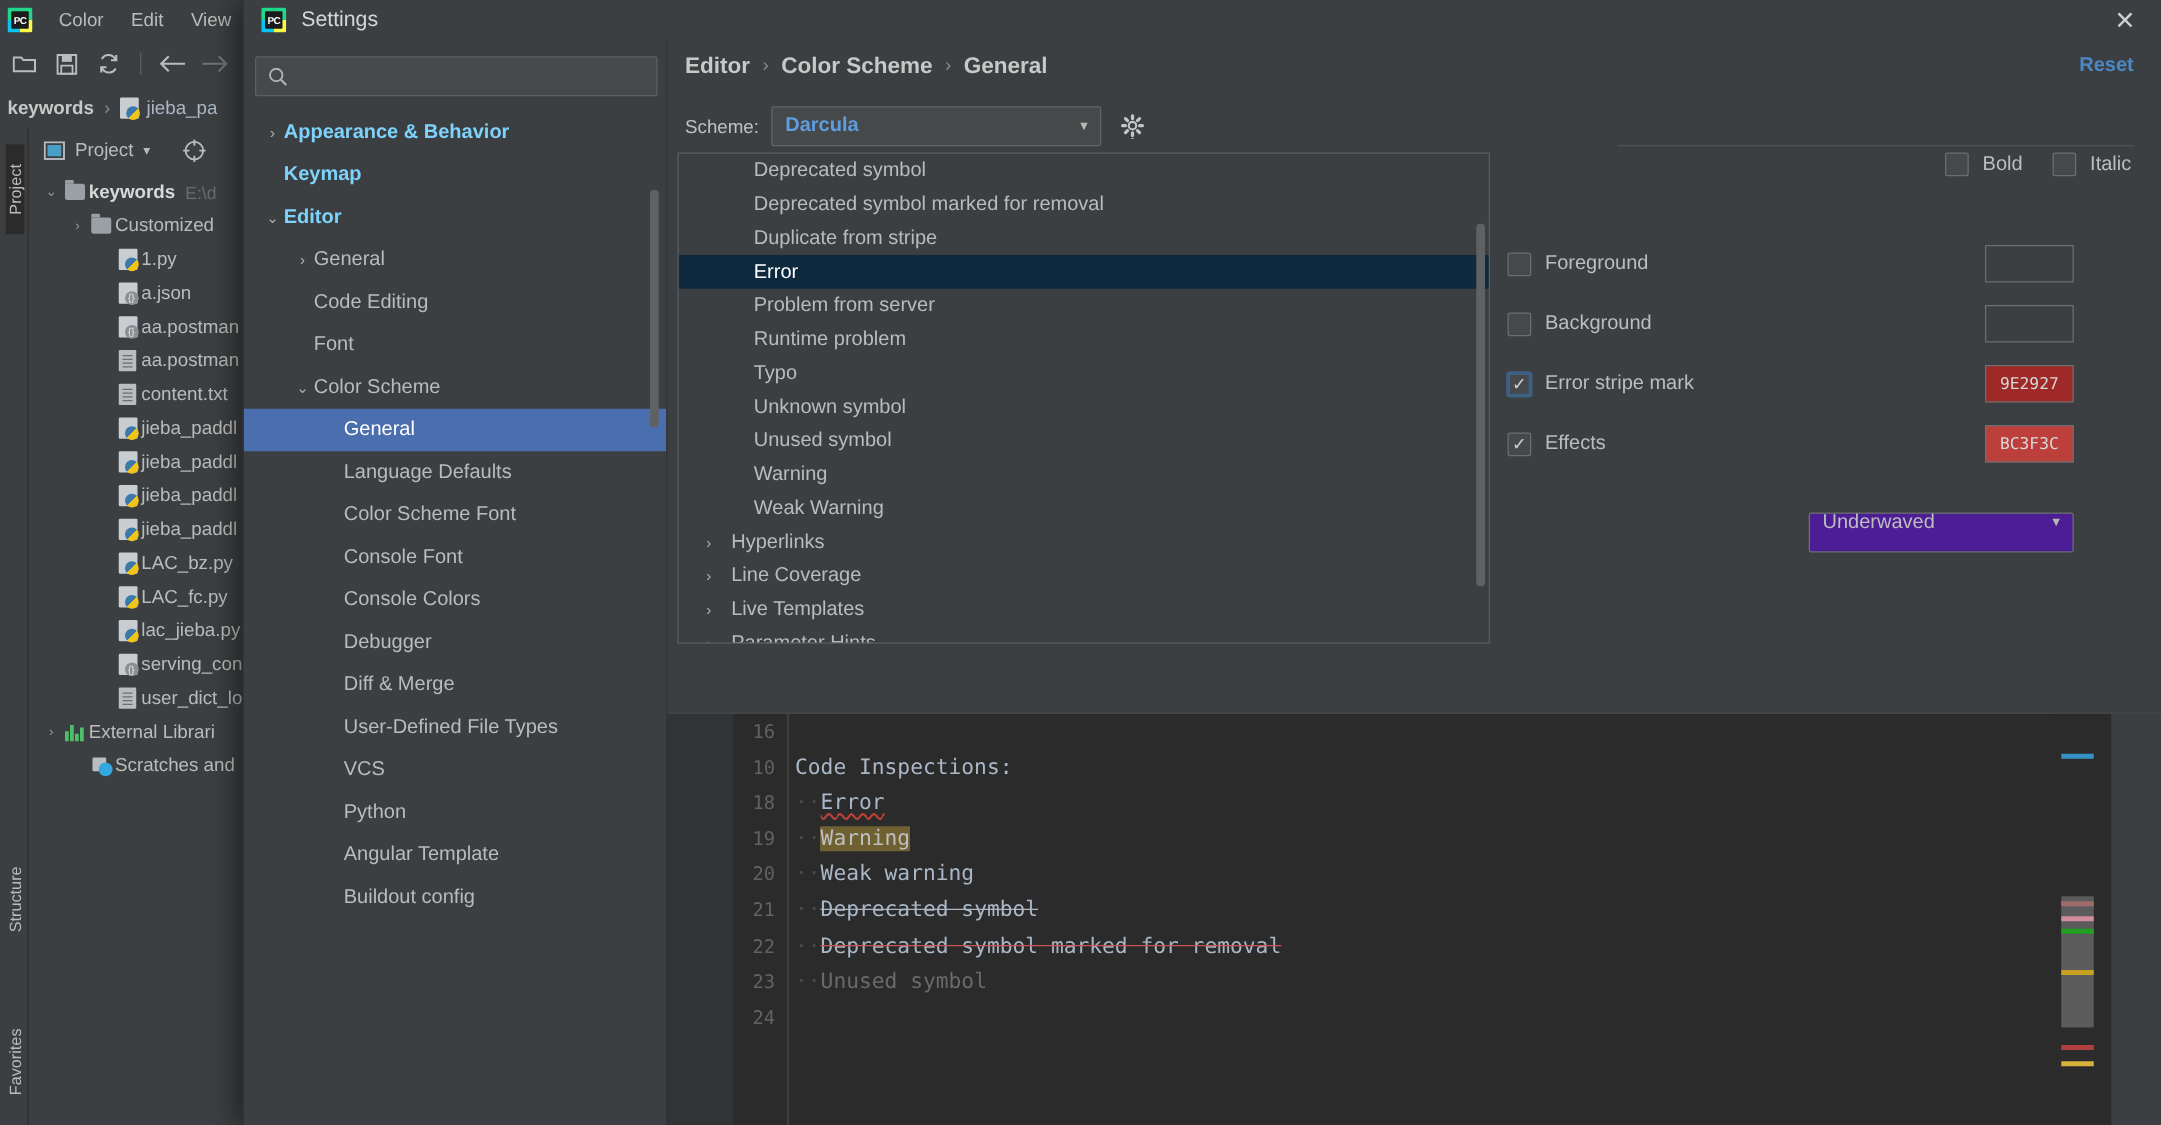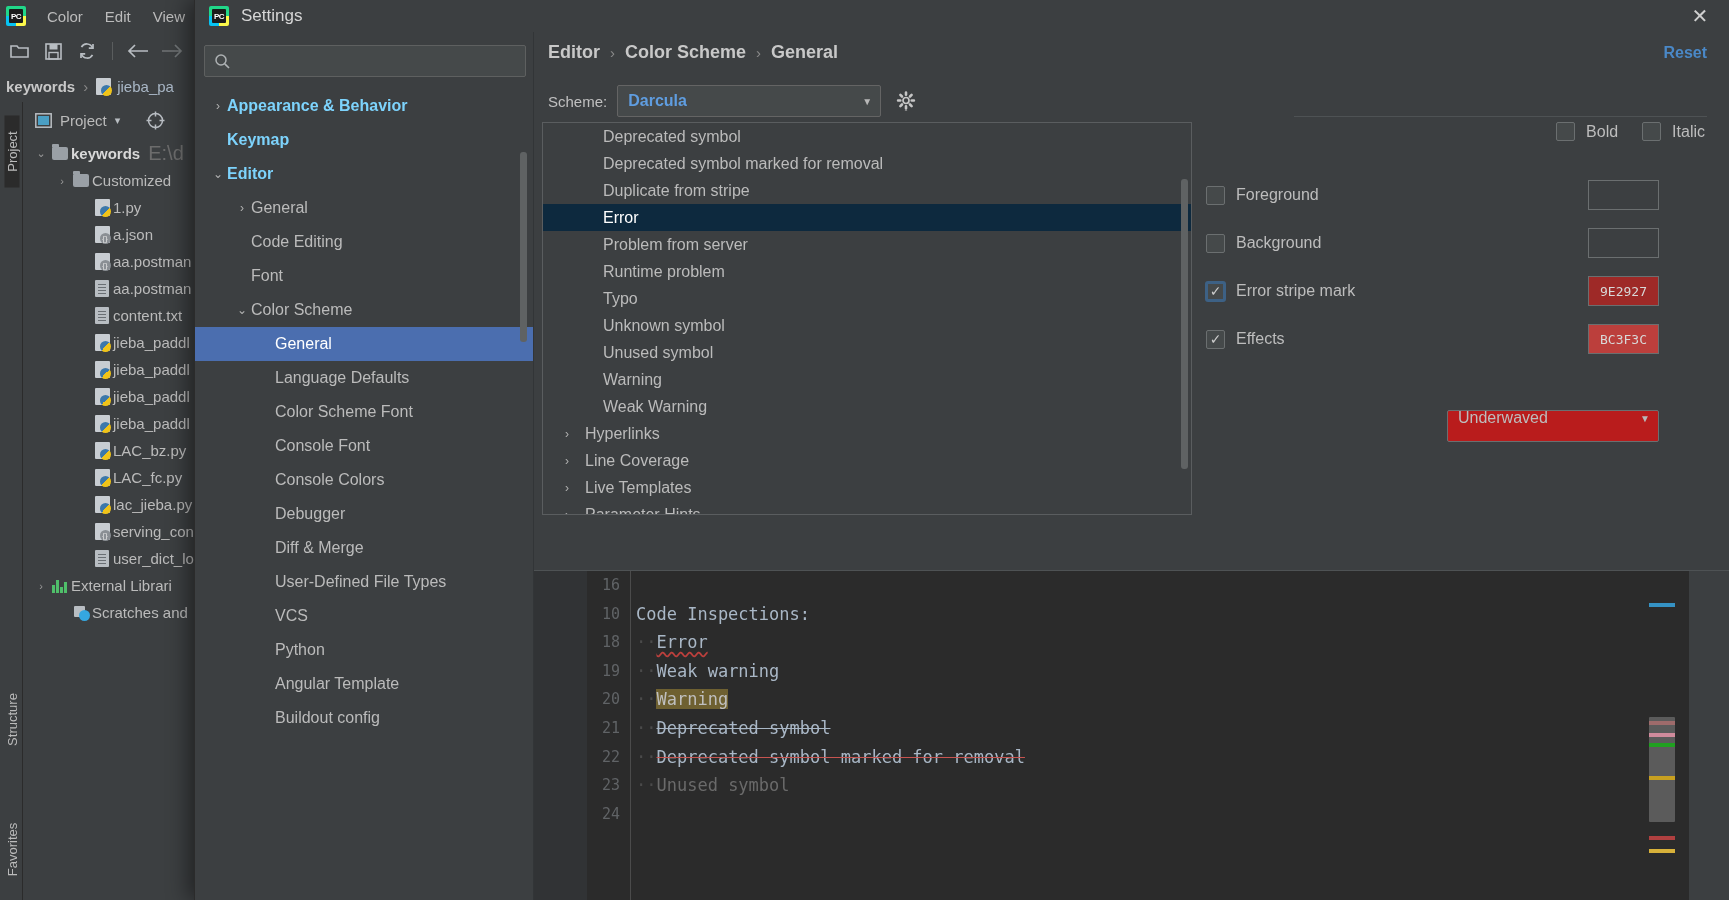--- a/index.html
+++ b/index.html
@@ -78,21 +78,21 @@
   .proj-header {
     height: 36px; display: flex; align-items: center; padding-left: 12px; gap: 8px;
   }
   .proj-title { font-size: 15px; color: #bbbbbb; }
   .tree { padding-top: 2px; font-size: 15px; }
   .trow { height: 27px; display: flex; align-items: center; white-space: nowrap; }
   .arrow { width: 16px; text-align: center; color: #9a9a9a; font-size: 11px; flex: 0 0 16px; }
   .tico { width: 22px; flex: 0 0 22px; display: flex; align-items: center; justify-content: center; }
   .tlabel { color: #bbbbbb; }
   .tlabel.b { font-weight: bold; color: #d8d8d8; }
-  .tpath { color: #6c6c6c; margin-left: 8px; font-size: 20px; }
+  .tpath { color: #6c6c6c; margin-left: 8px; font-size: 14px; }
 
   
   .folder { width: 16px; height: 13px; background: #9aa0a6; border-radius: 1px 2px 2px 2px; position: relative; }
   .folder:after { content: ""; position: absolute; left: 0; top: -3px; width: 7px; height: 3px; background: #9aa0a6; border-radius: 1px 1px 0 0; }
   
   .pyf { width: 15px; height: 17px; position: relative; }
   .pyf .pg { position: absolute; inset: 0; background: #c8cdd2; border-radius: 1px; }
   .pyf .pc2 { position: absolute; right: -1px; bottom: -1px; width: 11px; height: 11px; border-radius: 50%;
     background: linear-gradient(135deg, #3c78aa 0 50%, #f0c419 50% 100%); }
   .jf { width: 15px; height: 17px; position: relative; }
@@ -193,21 +193,21 @@
   .cb.focus { border: 2px solid #3d6185; box-shadow: 0 0 0 1px #3d6185; }
   .cb .tick { font-size: 14px; line-height: 1; color: #cccccc; }
   .optlabel { font-size: 16px; color: #bdbdbd; margin-left: 11px; }
   .swatch {
     width: 71px; height: 30px; border: 1px solid #6b6f70; background: #3c3f41;
     display: flex; align-items: center; justify-content: center;
     font-family: "DejaVu Sans Mono", monospace; font-size: 13px; color: #d8d8d8;
   }
   .boldrow { position: absolute; right: 12px; top: 0; display: flex; align-items: center; gap: 24px; }
   .effects-combo {
-    width: 212px; height: 32px; background: #b91c1c; border: 1px solid #6b6f70;
+    width: 212px; height: 32px; background: #4c1d95; border: 1px solid #6b6f70;
     border-radius: 2px; display: flex; align-items: center; justify-content: space-between;
     padding: 0 8px 16px 10px; font-size: 16px; color: #bdbdbd;
   }
 
   
   .preview {
     position: absolute; left: 0; top: 538px; right: 0; bottom: 0;
     background: #2b2b2b; border-top: 1px solid #4e5254;
     display: flex; overflow: hidden;
   }
@@ -774,21 +774,21 @@
             <div style="display:flex;align-items:center">
               <span class="cb"></span>
               <span class="optlabel">Bold</span>
             </div>
             <div style="display:flex;align-items:center">
               <span class="cb"></span>
               <span class="optlabel">Italic</span>
             </div>
           </div>
 
-          <div style="position:absolute; left:0; top:49px; right:0;text-align:center;" id="opt-rows">
+          <div style="position:absolute; left:0; top:65px; right:0;text-align:center;" id="opt-rows">
               <div class="optrow">
                 <span class="cb"></span>
                 <span class="optlabel">Foreground</span>
                 <span style="flex:1"></span>
                 <span class="swatch" style="background:#3c3f41"></span>
                 <span style="width:58px"></span>
               </div>
               <div class="optrow">
                 <span class="cb"></span>
                 <span class="optlabel">Background</span>
@@ -834,22 +834,22 @@
               <div class="ln">20</div>
               <div class="ln">21</div>
               <div class="ln">22</div>
               <div class="ln">23</div>
               <div class="ln">24</div>
             </div>
           <div class="codearea">
             <div class="cline"></div>
             <div class="cline"><span>Code Inspections:</span></div>
             <div class="cline"><span class="dot">··</span><span class="err-wave">Error</span></div>
+            <div class="cline"><span class="dot">··</span><span class="hl-olive">Warning</span></div>
             <div class="cline"><span class="dot">··</span><span>Weak warning</span></div>
-            <div class="cline"><span class="dot">··</span><span class="hl-olive">Warning</span></div>
             <div class="cline"><span class="dot">··</span><span class="strike">Deprecated symbol</span></div>
             <div class="cline"><span class="dot">··</span><span class="strike-red">Deprecated symbol marked for removal</span></div>
             <div class="cline"><span class="dot">··</span><span class="dim">Unused symbol</span></div>
           </div>
           <div class="pv-markerbar" id="markerbar">
             <div class="pv-thumb" style="top:146px; height:105px;"></div>
           <div class="mk" style="top: 32px; background: rgb(53, 146, 196);"></div>
               <div class="mk" style="top: 150px; background: rgb(158, 107, 107);"></div>
               <div class="mk" style="top: 162px; background: rgb(208, 139, 156);"></div>
               <div class="mk" style="top: 172px; background: rgb(32, 160, 32);"></div>

